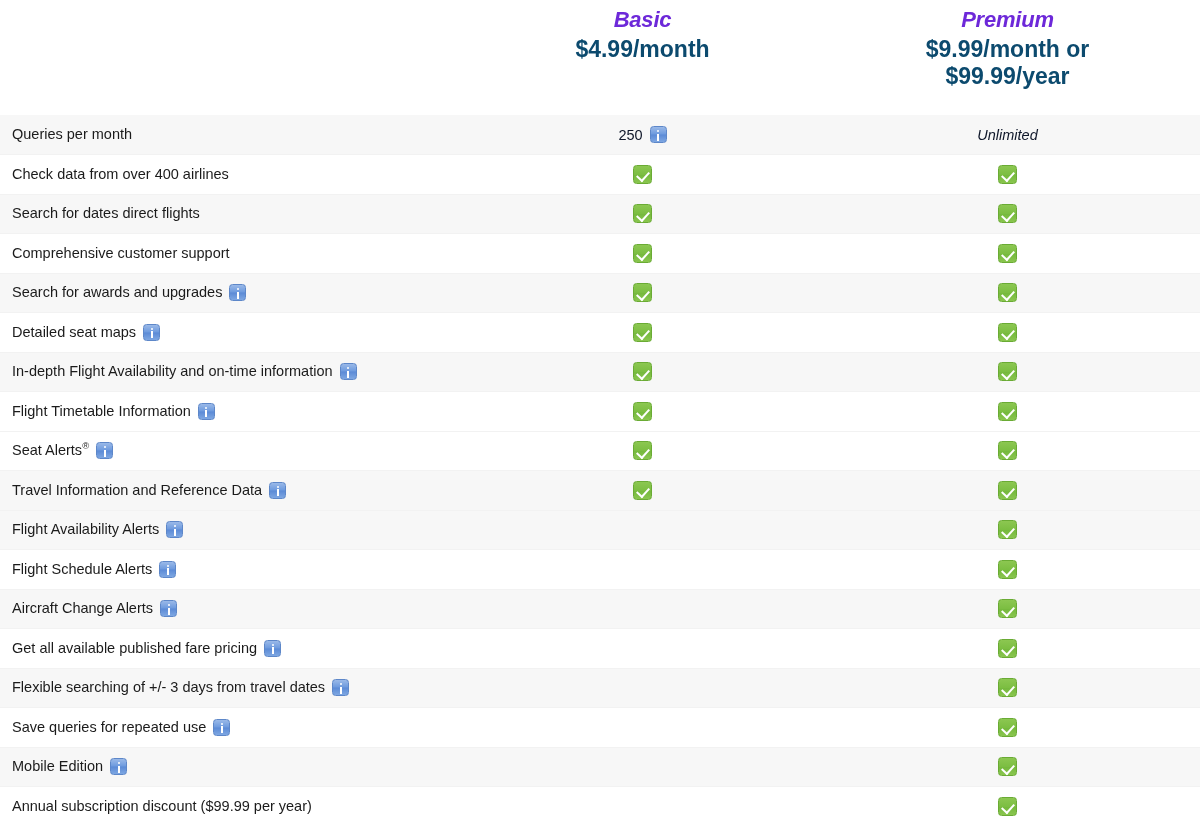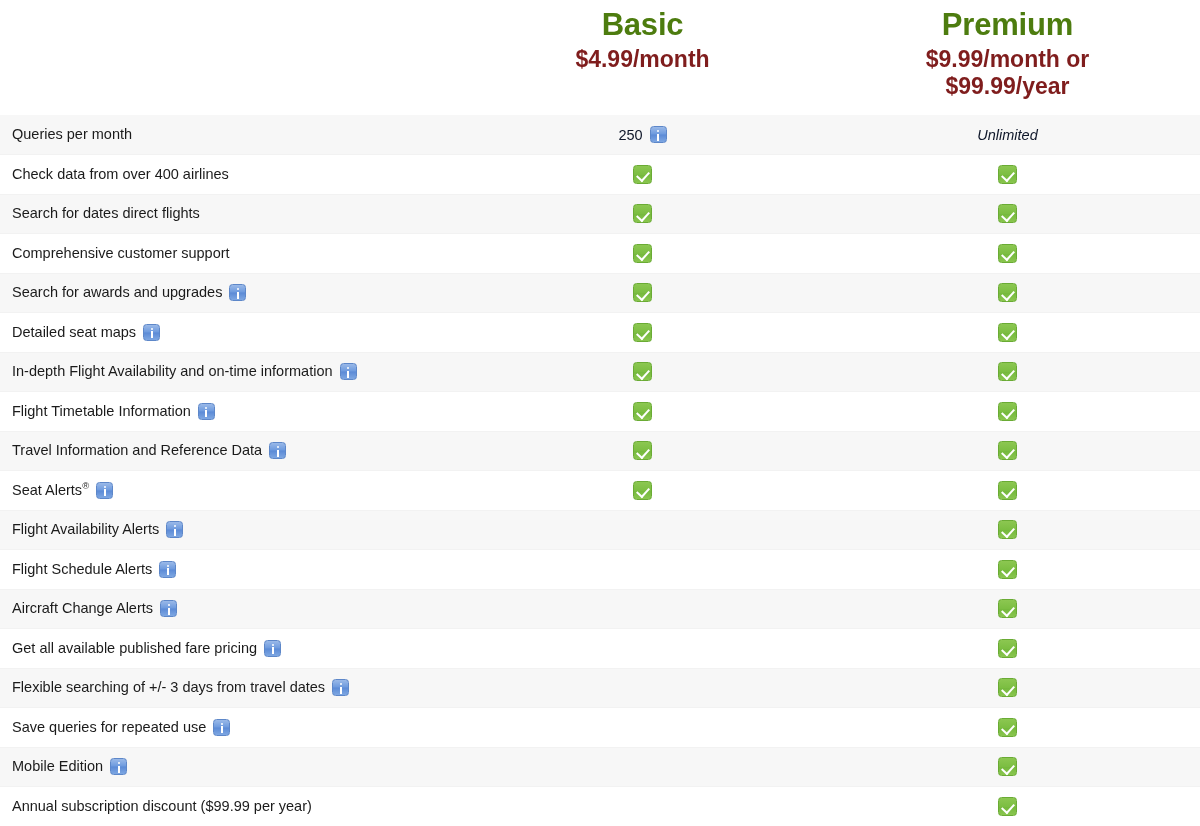--- a/index.html
+++ b/index.html
@@ -29,30 +29,31 @@
   }
   .head-feature { width: 470px; }
   .head-plan {
     text-align: center;
     padding-top: 8px;
   }
   .head-plan.basic   { width: 345px; }
   .head-plan.premium { width: 385px; }
 
   .plan-name {
-    font-size: 31px;
+    font-size: 22px;
     font-weight: bold;
-    color: #4d7c0f;
+    color: #6d28d9;
     line-height: 1.12;
     letter-spacing: -0.2px;
+    font-style: italic;
   }
   .plan-price {
     font-size: 23px;
     font-weight: bold;
-    color: #7f1d1d;
+    color: #0c4a6e;
     line-height: 1.18;
     margin-top: 3px;
   }
 
   
   .rows { width: 1200px; }
 
   .row {
     display: flex;
     align-items: center;
@@ -258,44 +259,44 @@
           <span class="feature-text">Flight Timetable Information</span>
           <span class="icon-info"></span>
         </div>
         <div class="cell-plan basic">
           <span class="icon-check"></span>
         </div>
         <div class="cell-plan premium">
           <span class="icon-check"></span>
         </div>
       </div>
+      <div class="row">
+        <div class="cell-feature">
+          <span class="feature-text">Seat Alerts<sup class="reg">®</sup></span>
+          <span class="icon-info"></span>
+        </div>
+        <div class="cell-plan basic">
+          <span class="icon-check"></span>
+        </div>
+        <div class="cell-plan premium">
+          <span class="icon-check"></span>
+        </div>
+      </div>
       <div class="row alt">
         <div class="cell-feature">
           <span class="feature-text">Travel Information and Reference Data</span>
           <span class="icon-info"></span>
         </div>
         <div class="cell-plan basic">
           <span class="icon-check"></span>
         </div>
         <div class="cell-plan premium">
           <span class="icon-check"></span>
         </div>
       </div>
-      <div class="row">
-        <div class="cell-feature">
-          <span class="feature-text">Seat Alerts<sup class="reg">®</sup></span>
-          <span class="icon-info"></span>
-        </div>
-        <div class="cell-plan basic">
-          <span class="icon-check"></span>
-        </div>
-        <div class="cell-plan premium">
-          <span class="icon-check"></span>
-        </div>
-      </div>
       <div class="row alt">
         <div class="cell-feature">
           <span class="feature-text">Flight Availability Alerts</span>
           <span class="icon-info"></span>
         </div>
         <div class="cell-plan basic"></div>
         <div class="cell-plan premium">
           <span class="icon-check"></span>
         </div>
       </div>

